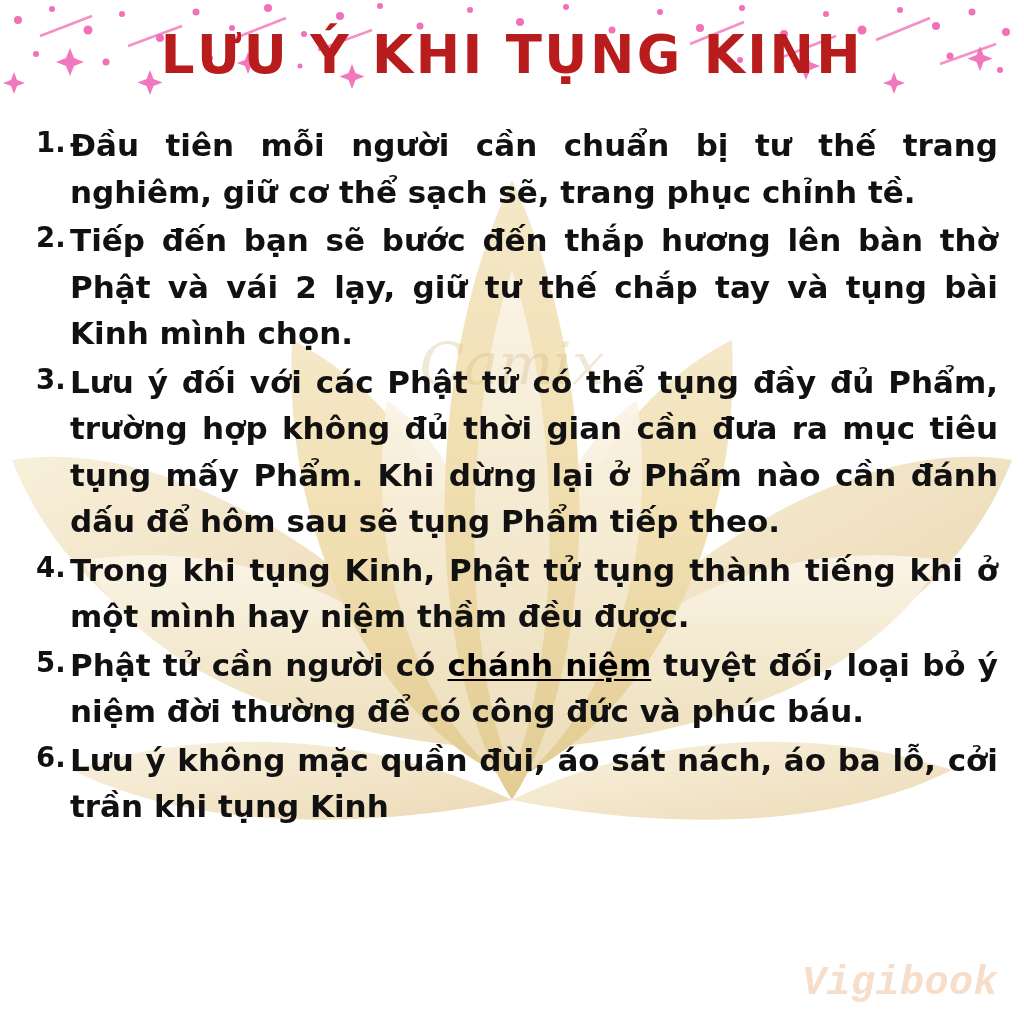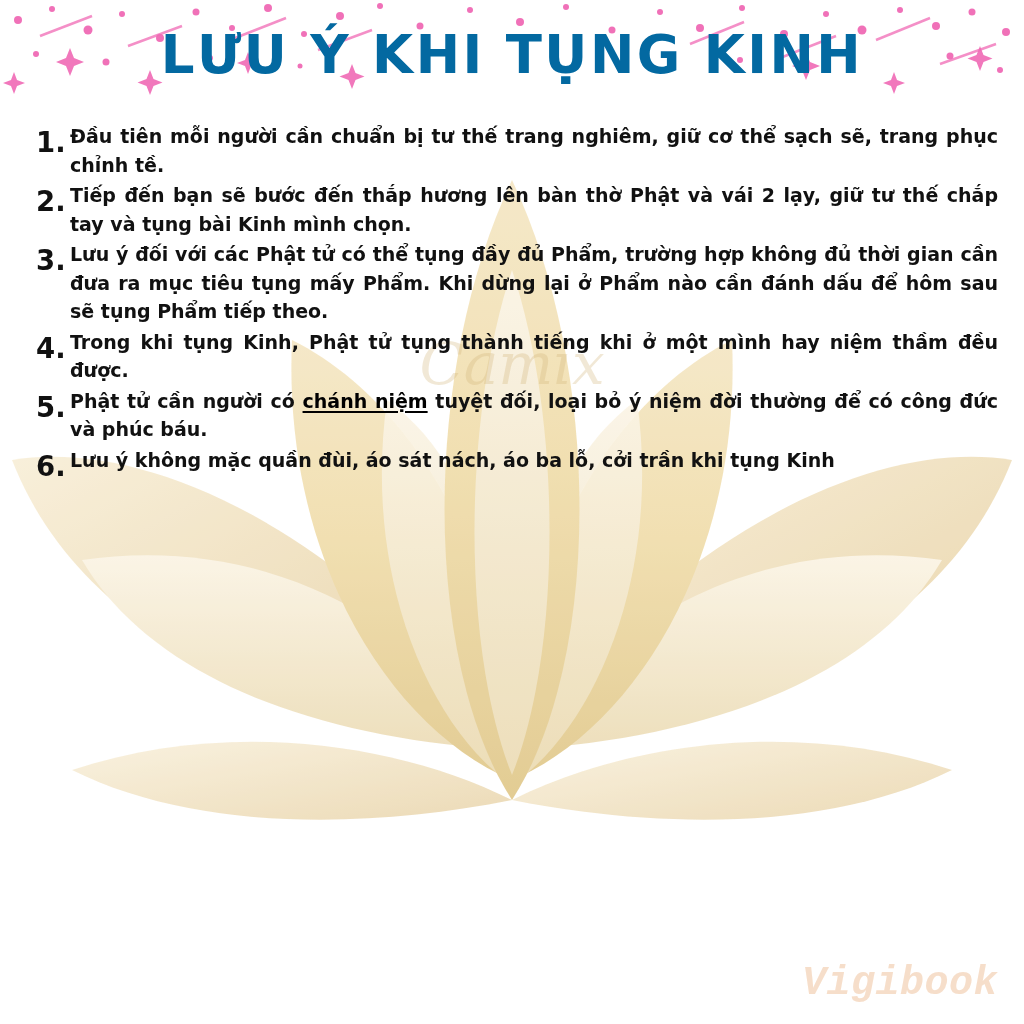--- a/index.html
+++ b/index.html
@@ -53,21 +53,21 @@
     position: absolute;
     top: 24px;
     left: 0;
     width: 1024px;
     text-align: center;
     z-index: 3;
     font-family: "DejaVu Sans", sans-serif;
     font-weight: bold;
     font-size: 53px;
     letter-spacing: 2.5px;
-    color: #0369a1;
+    color: #b91c1c;
     white-space: nowrap;
   }
 
   
   .content {
     position: absolute;
     top: 122px;
     left: 36px;
     width: 962px;
     z-index: 3;
@@ -76,21 +76,21 @@
   ol.rules {
     list-style: none;
     counter-reset: rule;
   }
 
   ol.rules > li {
     counter-increment: rule;
     position: relative;
     padding-left: 34px;
     margin-bottom: 2px;
-    font-size: 19px;
+    font-size: 31px;
     font-weight: bold;
     line-height: 1.50;
     color: #111111;
     text-align: justify;
     text-justify: inter-word;
   }
 
   ol.rules > li::before {
     content: counter(rule) ".";
     position: absolute;

